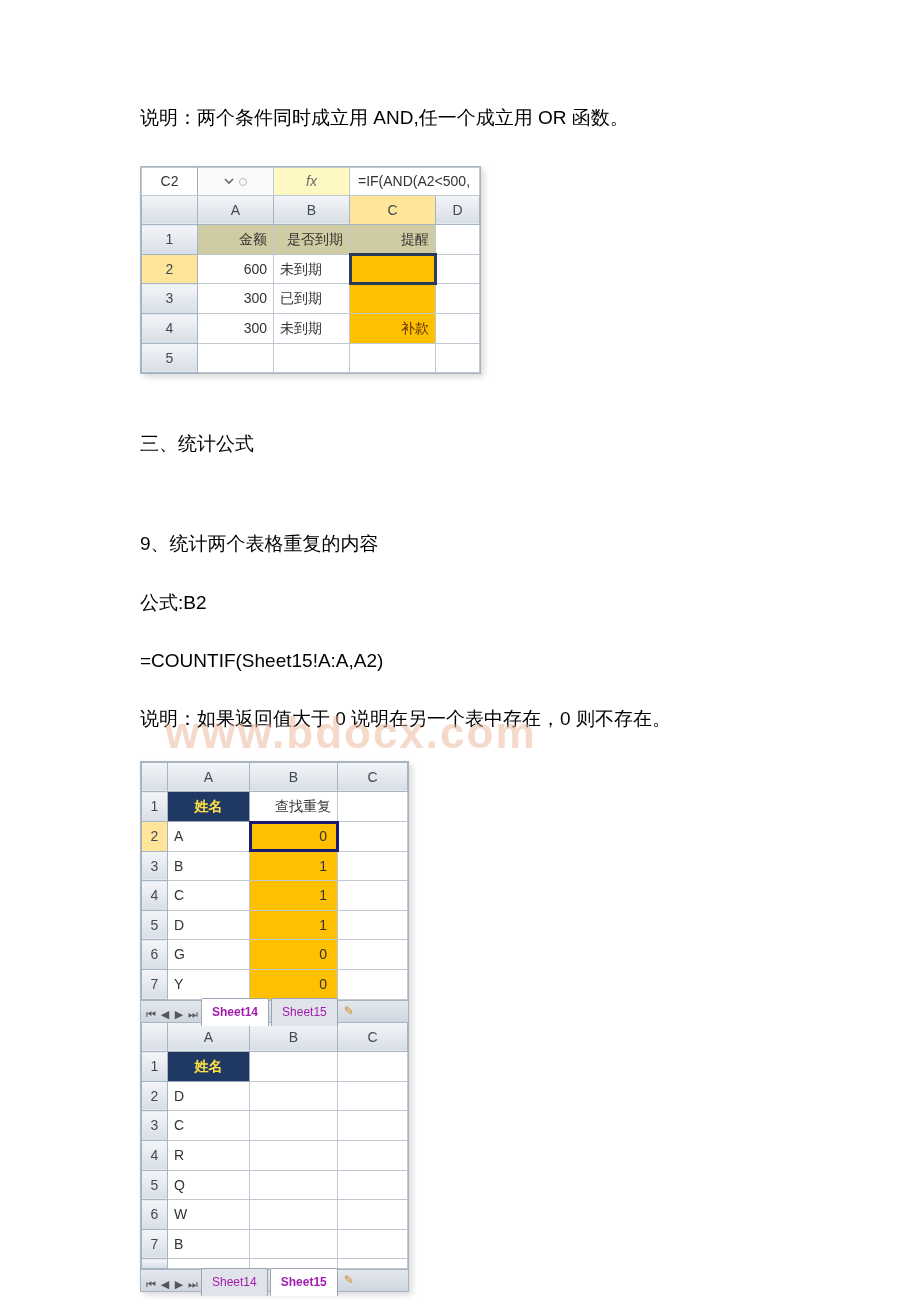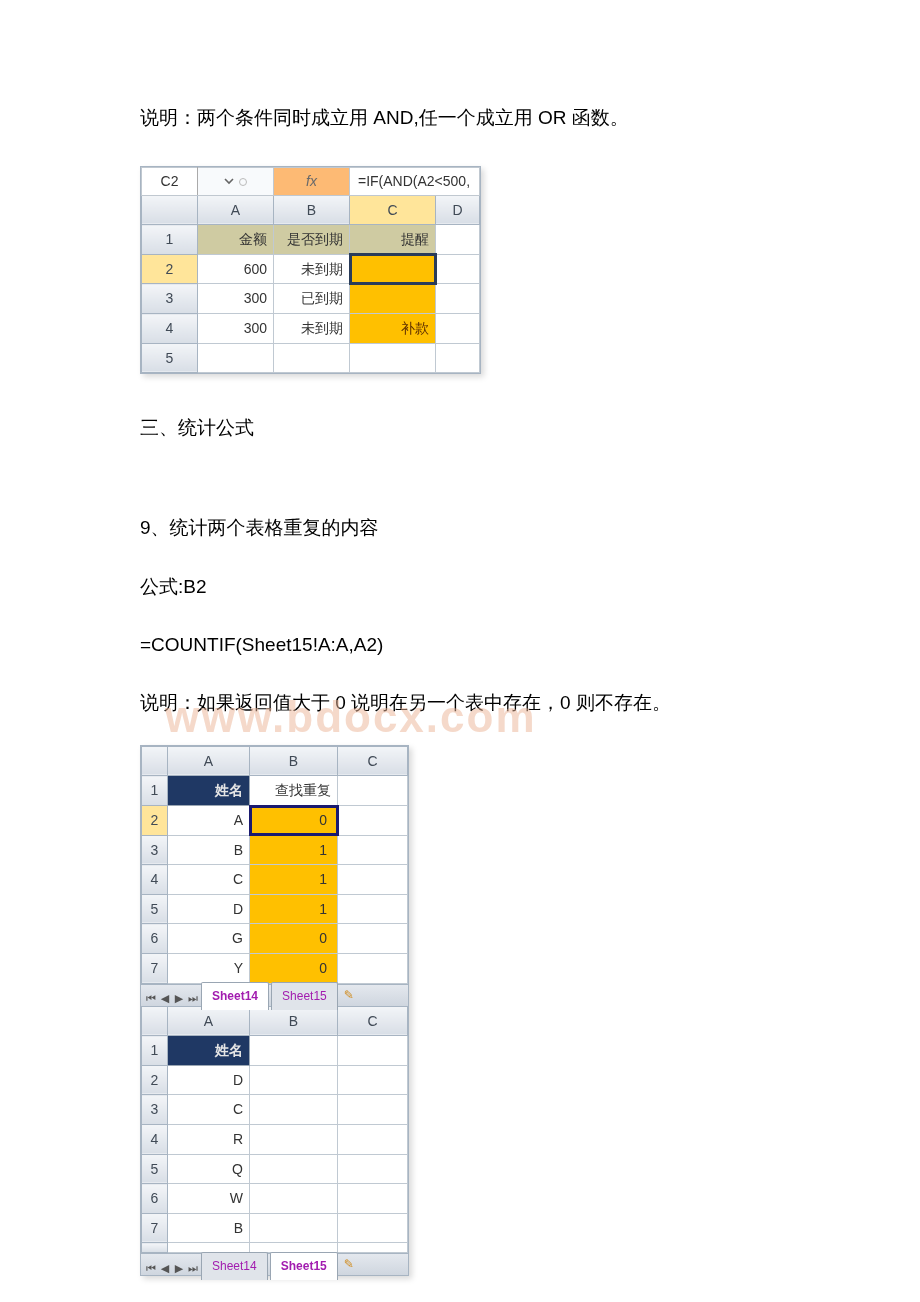--- a/index.html
+++ b/index.html
@@ -2,46 +2,46 @@
 <html><head>
   <meta charset="utf-8">
   <style>
     * { box-sizing: border-box; font-family: "Microsoft YaHei", "SimSun", sans-serif; }
     body { background: #fff; margin: 0; padding: 90px 140px; width: 920px; font-size: 19px; line-height: 1.9; }
     .para { margin: 10px 0 30px 0; }
     .indent { text-indent: 0; }
     .spacer { height: 24px; }
 
     
-    .excel-wrap { display: inline-block; border: 1px solid #a7b4c2; box-shadow: 3px 3px 6px rgba(0,0,0,0.15); margin-bottom: 14px; font-family: Tahoma, "SimSun", sans-serif; font-size: 14px; color: #333; }
+    .excel-wrap { display: inline-block; border: 1px solid #a7b4c2; box-shadow: 3px 3px 6px rgba(0,0,0,0.15); margin-bottom: 30px; font-family: Tahoma, "SimSun", sans-serif; font-size: 14px; color: #333; }
     .excel-wrap table { border-collapse: collapse; }
 
     
     .formula-bar td { border: 1px solid #c0c8d0; background: #e6e9ed; height: 24px; padding: 0 4px; text-align: center; vertical-align: middle; }
     .formula-bar td.namebox { background: #fff; width: 56px; text-align: center; border-right: 1px solid #aaa; }
     .formula-bar td.dropdown { width: 30px; background: #f8fafc; }
-    .formula-bar td.fx { width: 28px; font-style: italic; color: #6a6a6a; background: #fdba74; }
+    .formula-bar td.fx { width: 28px; font-style: italic; color: #6a6a6a; background: #fef9c3; }
     .formula-bar td.formula { background: #fff; text-align: left; padding-left: 8px; }
 
     
     .colhdr th { background: linear-gradient(#f3f5f8, #d8dee6); border: 1px solid #a7b4c2; height: 22px; font-weight: normal; color: #404a56; text-align: center; }
     .rowhdr { background: linear-gradient(#f3f5f8, #d8dee6); border: 1px solid #a7b4c2; width: 26px; text-align: center; color: #404a56; }
 
     .cell { border: 1px solid #c0c9d2; height: 24px; padding: 0 6px; background: #fff; text-align: right; }
     .cell.left { text-align: right; }
-    .cell.center { text-align: right; }
+    .cell.center { text-align: left; }
 
     
     .olivehdr { background: #cfcba2; font-weight: normal; }
     .selected-box { outline: 3px solid #2a3c5a; outline-offset: -2px; }
     .yellow { background: #ffc000; color: #5a2b00; }
     .yellow-sel { background: #ffc000; text-align: center; position: relative; }
 
     
-    .bluehdr { background: #1f3864; color: #e5e5e5; font-weight: bold; border: 1px solid #9aa6b3; }
+    .bluehdr { background: #1f3864; color: #fde047; text-align: center; font-weight: bold; border: 1px solid #9aa6b3; }
     .b-orange { background: #ffc000; text-align: right; padding-right: 10px; }
     .b-selcell { background: #ffc000; outline: 3px solid #1a1a70; outline-offset: -2px; text-align: right; padding-right: 10px; }
 
     .sheet-tabs { display: flex; align-items: center; gap: 2px; background: linear-gradient(#e4e8ee,#cfd6df); border-top: 1px solid #a7b4c2; height: 22px; padding: 0 4px; font-size: 12px; }
     .nav-ar { width: 12px; height: 14px; display: inline-block; text-align: center; color: #555; font-size: 11px; }
     .tab { display: inline-block; padding: 2px 10px; background: #e0e4ea; border: 1px solid #9aa6b3; border-bottom: none; border-radius: 2px 2px 0 0; margin-top: 2px; font-size: 12px; color: #a21caf; }
     .tab.active { background: #fff; font-weight: bold; }
     .pencil { color: #d08a1a; margin-left: 4px; font-size: 12px; }
 
     

